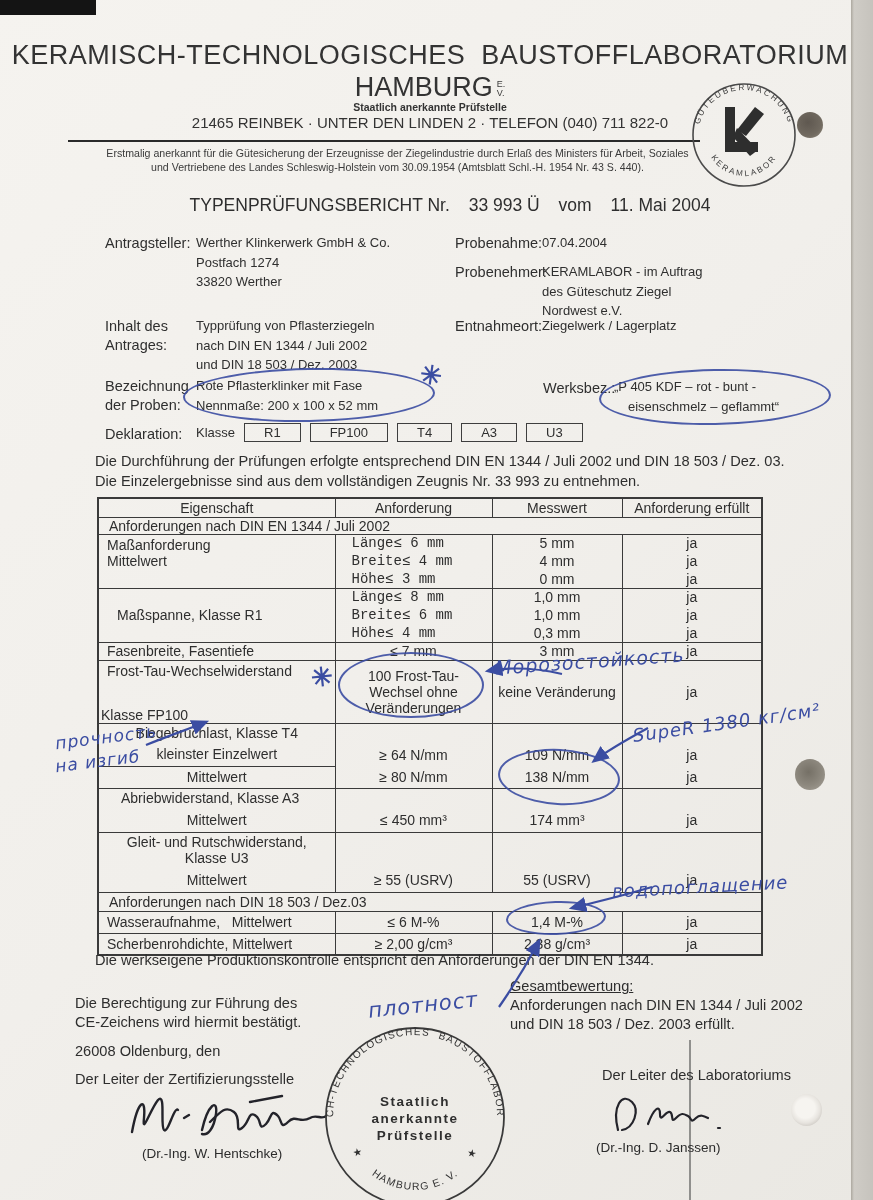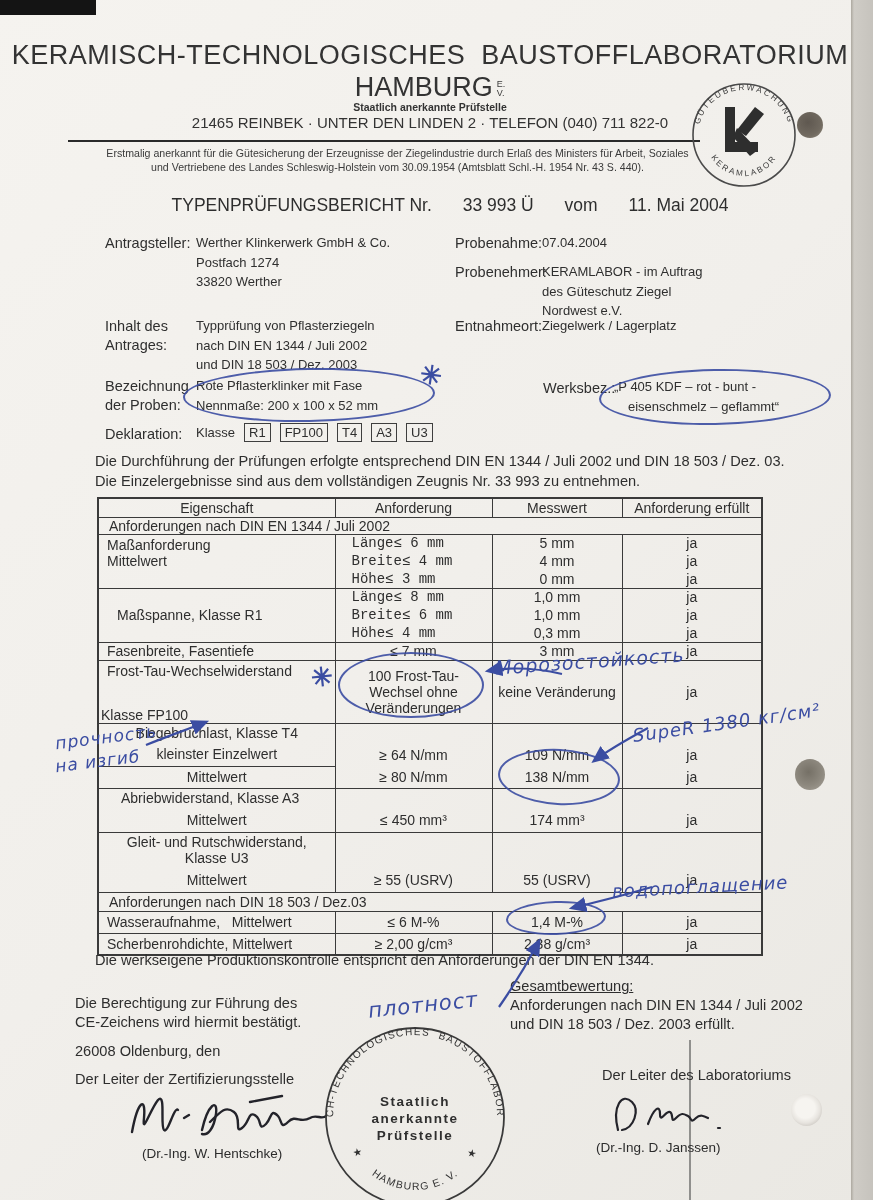--- a/index.html
+++ b/index.html
@@ -23,25 +23,25 @@
   
   .h-title1{left:0;top:40px;width:860px;text-align:center;font-size:27px;letter-spacing:.5px;color:#333;}
   .h-title2{left:0;top:72px;width:860px;text-align:center;font-size:27px;color:#333;}
   .h-title2 .ev{display:inline-block;vertical-align:middle;margin-left:4px;font-size:9px;line-height:9px;text-align:left;color:#3a3a3a;}
   .h-sub{left:0;top:101px;width:860px;text-align:center;font-size:10.5px;font-weight:bold;color:#333;}
   .h-addr{left:0;top:114px;width:860px;text-align:center;font-size:15px;color:#333;}
   .h-rule{left:68px;top:140px;width:632px;height:2px;background:#2a2a2a;}
   .h-acc{left:85px;top:146px;width:625px;text-align:center;font-size:10.6px;line-height:14px;color:#3a3a3a;}
   
   .r-title{left:0;top:195px;width:900px;text-align:center;font-size:17.5px;color:#2e2e2e;}
-  .r-title span{margin:0 13px;}
+  .r-title span{margin:0 7px;}
   
   .lab{font-size:14.5px;line-height:19px;color:#2f2f2f;}
   .val{font-size:13px;line-height:19.5px;color:#2f2f2f;}
-  .box{display:inline-block;border:1.5px solid #3e3e3e;padding:0 4px;margin-left:9px;line-height:17px;}
+  .box{display:inline-block;border:1.5px solid #3e3e3e;padding:0 19px;margin-left:9px;line-height:17px;}
   
   .intro{left:95px;top:451px;width:790px;font-size:14.6px;line-height:20px;color:#2e2e2e;}
   
   table.rtab{position:absolute;left:97px;top:497px;width:664px;border-collapse:collapse;
         font-size:14px;color:#2e2e2e;border:2px solid #3a3a3a;table-layout:fixed;}
   .rtab td{border-left:1px solid #3a3a3a;border-right:1px solid #3a3a3a;padding:0 2px;vertical-align:middle;}
   .rtab tr.bt td{border-top:1px solid #3a3a3a;}
   .rtab td.c{text-align:center;margin-top:38px;}
   .rtab td.nm{text-align:left;padding-left:8px;}
   .rtab .dimcell{display:flex;justify-content:flex-start;padding:0 30px 0 14px;font-family:Liberation Mono, monospace;}

